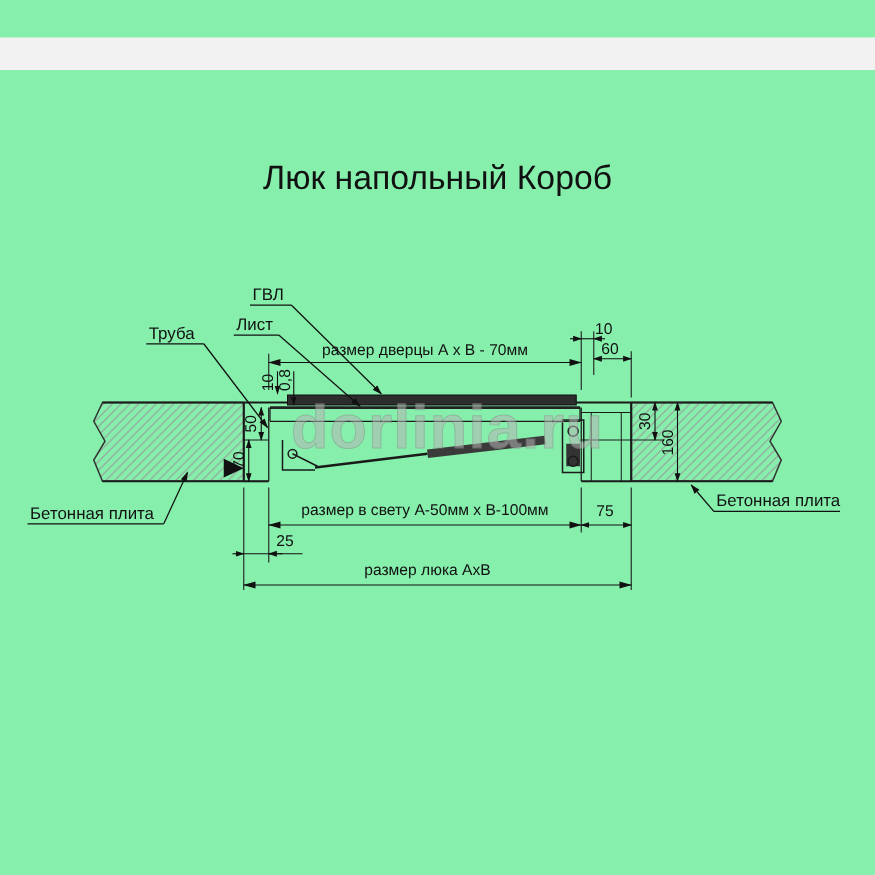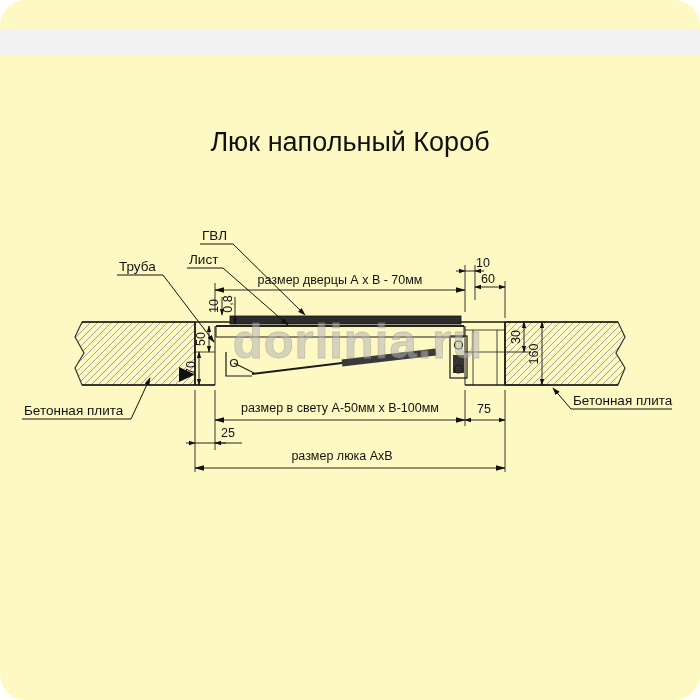--- a/index.html
+++ b/index.html
@@ -1,17 +1,17 @@
 <!DOCTYPE html>
 <html><head>
 <meta charset="utf-8">
 <style>
   html,body{margin:0;padding:0;background:#ffffff;}
-  .stage{position:relative;width:700px;height:700px;background:#fef9c3;overflow:hidden;
-         font-family:"Liberation Sans", sans-serif;border-radius:26px;}
+  .stage{position:relative;width:700px;height:700px;background:#86efac;overflow:hidden;
+         font-family:"Liberation Sans", sans-serif;}
   svg{position:absolute;left:0;top:0;}
   .title-text{font-size:27px;fill:#111;}
   .label-text{font-size:13.5px;fill:#111;}
   .dim-text{font-size:12.5px;fill:#111;}
   .wm-text{font-size:49px;font-weight:bold;letter-spacing:1px;opacity:0.55;
            stroke:#8f8f8f;stroke-width:0.8;font-family:"Liberation Sans",sans-serif;}
   .ln{stroke:#1a1a1a;stroke-width:1;fill:none;}
   .ln-thick{stroke:#1a1a1a;stroke-width:1.7;fill:none;}
   .ln-thin{stroke:#1a1a1a;stroke-width:0.8;fill:none;}
   .ext{stroke:#222;stroke-width:0.9;fill:none;}

